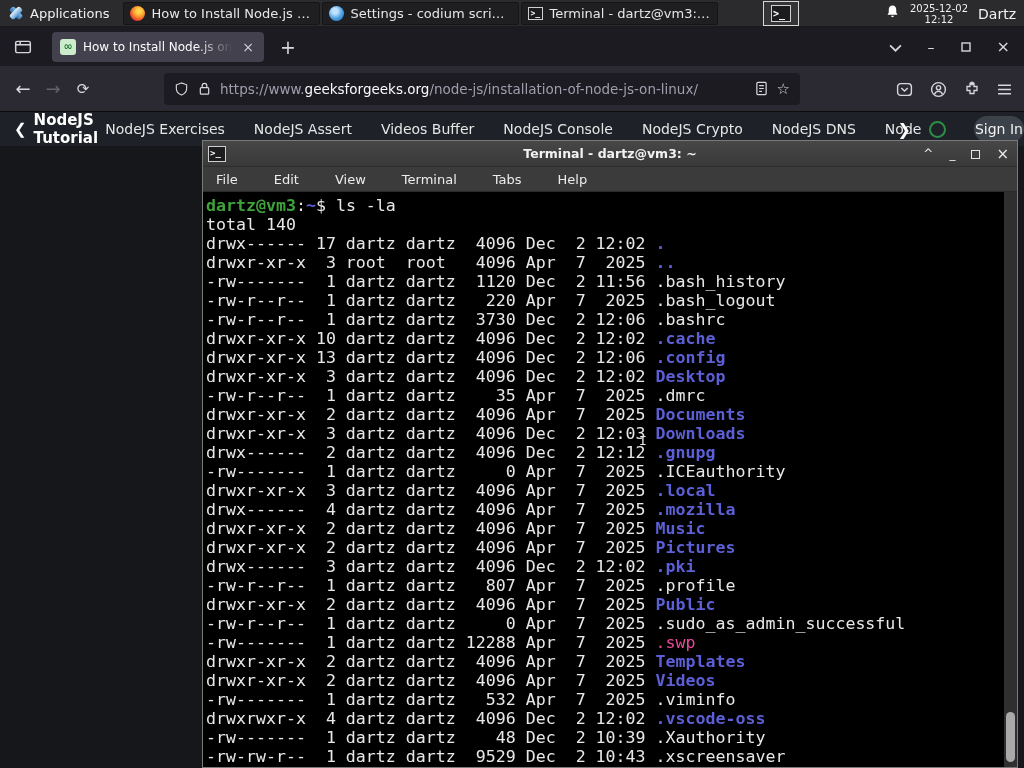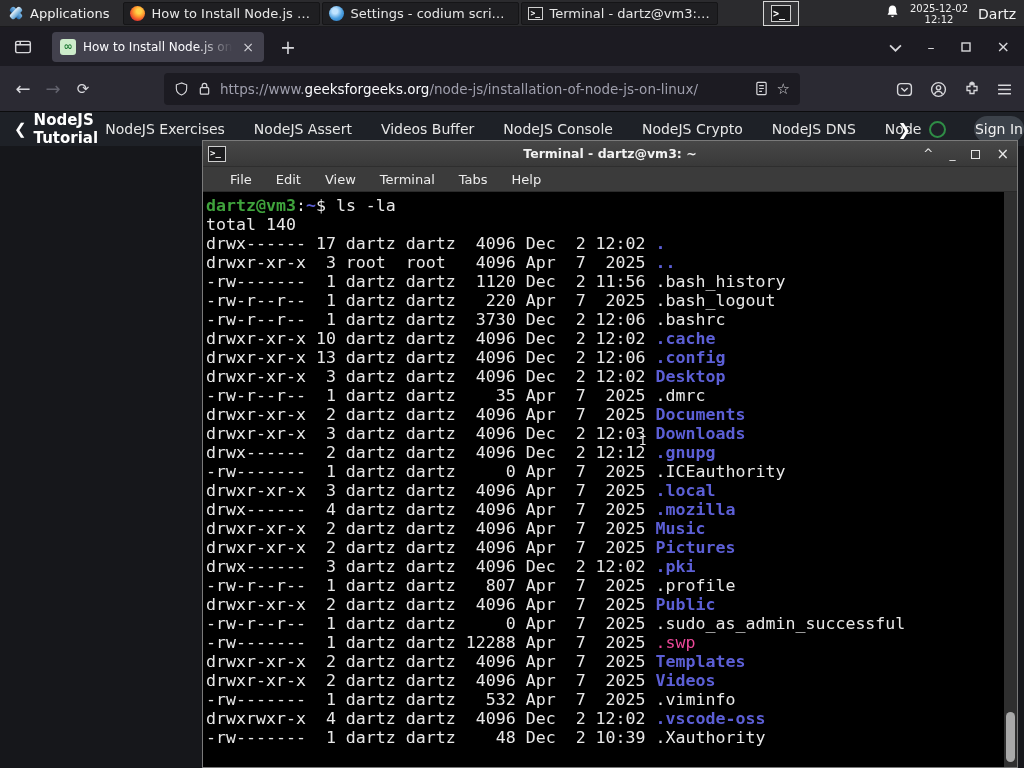--- a/index.html
+++ b/index.html
@@ -80,22 +80,22 @@
   .termwin { position:absolute; left:202px; top:140px; width:816px; height:628px;
              border:1px solid #7a7a7a; background:#000; z-index:30; }
   .titlebar { height:26px; background:linear-gradient(180deg,#474747,#393939);
               display:flex; align-items:center; position:relative; border-bottom:1px solid #2e2e2e; }
   .titlebar .term-ico { margin-left:5px; width:18px; height:16px; font-size:9px; line-height:13px; }
   .title-txt { position:absolute; left:0; right:0; text-align:center; color:#f2f2f2;
                font-size:12.5px; font-weight:bold; }
   .tb-ctrls { position:absolute; right:8px; top:0; height:26px; display:flex; gap:16px;
               align-items:center; color:#e8e8e8; font-size:12px; }
   .tb-ctrls .sq { width:9px; height:9px; border:1.5px solid #e8e8e8; display:inline-block; }
-  .menubar { height:25px; background:#3b3b3b; display:flex; align-items:center; gap:24px;
-             padding-left:27px; color:#ececec; font-size:13px; border-bottom:1px solid #2a2a2a; }
+  .menubar { height:25px; background:#3b3b3b; display:flex; align-items:center; gap:36px;
+             padding-left:13px; color:#ececec; font-size:13px; border-bottom:1px solid #2a2a2a; }
   .termbody { position:absolute; left:0; top:51px; right:13px; bottom:0; background:#000;
               padding:4px 0 0 3px; overflow:hidden;
               font:16.6px/19px "DejaVu Sans Mono","Liberation Mono",monospace; color:#e8e8e8; }
   .tline { white-space:pre; }
   .c-dir { color:#5c5fd6; font-weight:bold; }
   .c-dim { color:#ec4899; }
   .c-user { color:#3fa33c; font-weight:bold; }
   .c-path { color:#5c5fd6; font-weight:bold; }
   .scrollbar { position:absolute; right:0; top:51px; bottom:0; width:13px; background:#2f2f2f; }
   .thumb { position:absolute; left:2px; width:9px; bottom:5px; height:50px;
@@ -290,18 +290,19 @@
       <div class="tline"><span>drwx------  3 dartz dartz  4096 Dec  2 12:02 </span><span class="c-dir">.pki</span></div>
       <div class="tline"><span>-rw-r--r--  1 dartz dartz   807 Apr  7  2025 </span><span class="">.profile</span></div>
       <div class="tline"><span>drwxr-xr-x  2 dartz dartz  4096 Apr  7  2025 </span><span class="c-dir">Public</span></div>
       <div class="tline"><span>-rw-r--r--  1 dartz dartz     0 Apr  7  2025 </span><span class="">.sudo_as_admin_successful</span></div>
       <div class="tline"><span>-rw-------  1 dartz dartz 12288 Apr  7  2025 </span><span class="c-dim">.swp</span></div>
       <div class="tline"><span>drwxr-xr-x  2 dartz dartz  4096 Apr  7  2025 </span><span class="c-dir">Templates</span></div>
       <div class="tline"><span>drwxr-xr-x  2 dartz dartz  4096 Apr  7  2025 </span><span class="c-dir">Videos</span></div>
       <div class="tline"><span>-rw-------  1 dartz dartz   532 Apr  7  2025 </span><span class="">.viminfo</span></div>
       <div class="tline"><span>drwxrwxr-x  4 dartz dartz  4096 Dec  2 12:02 </span><span class="c-dir">.vscode-oss</span></div>
       <div class="tline"><span>-rw-------  1 dartz dartz    48 Dec  2 10:39 </span><span class="">.Xauthority</span></div>
+      <div class="tline"><span>-rw-rw-r--  1 dartz dartz  9529 Dec  2 10:43 </span><span class="">.xscreensaver</span></div>
     </div>
   <div class="scrollbar">
     <div class="thumb"></div>
   </div>
   <div class="ibeam">I</div>
 </div>
 
 </body></html>

